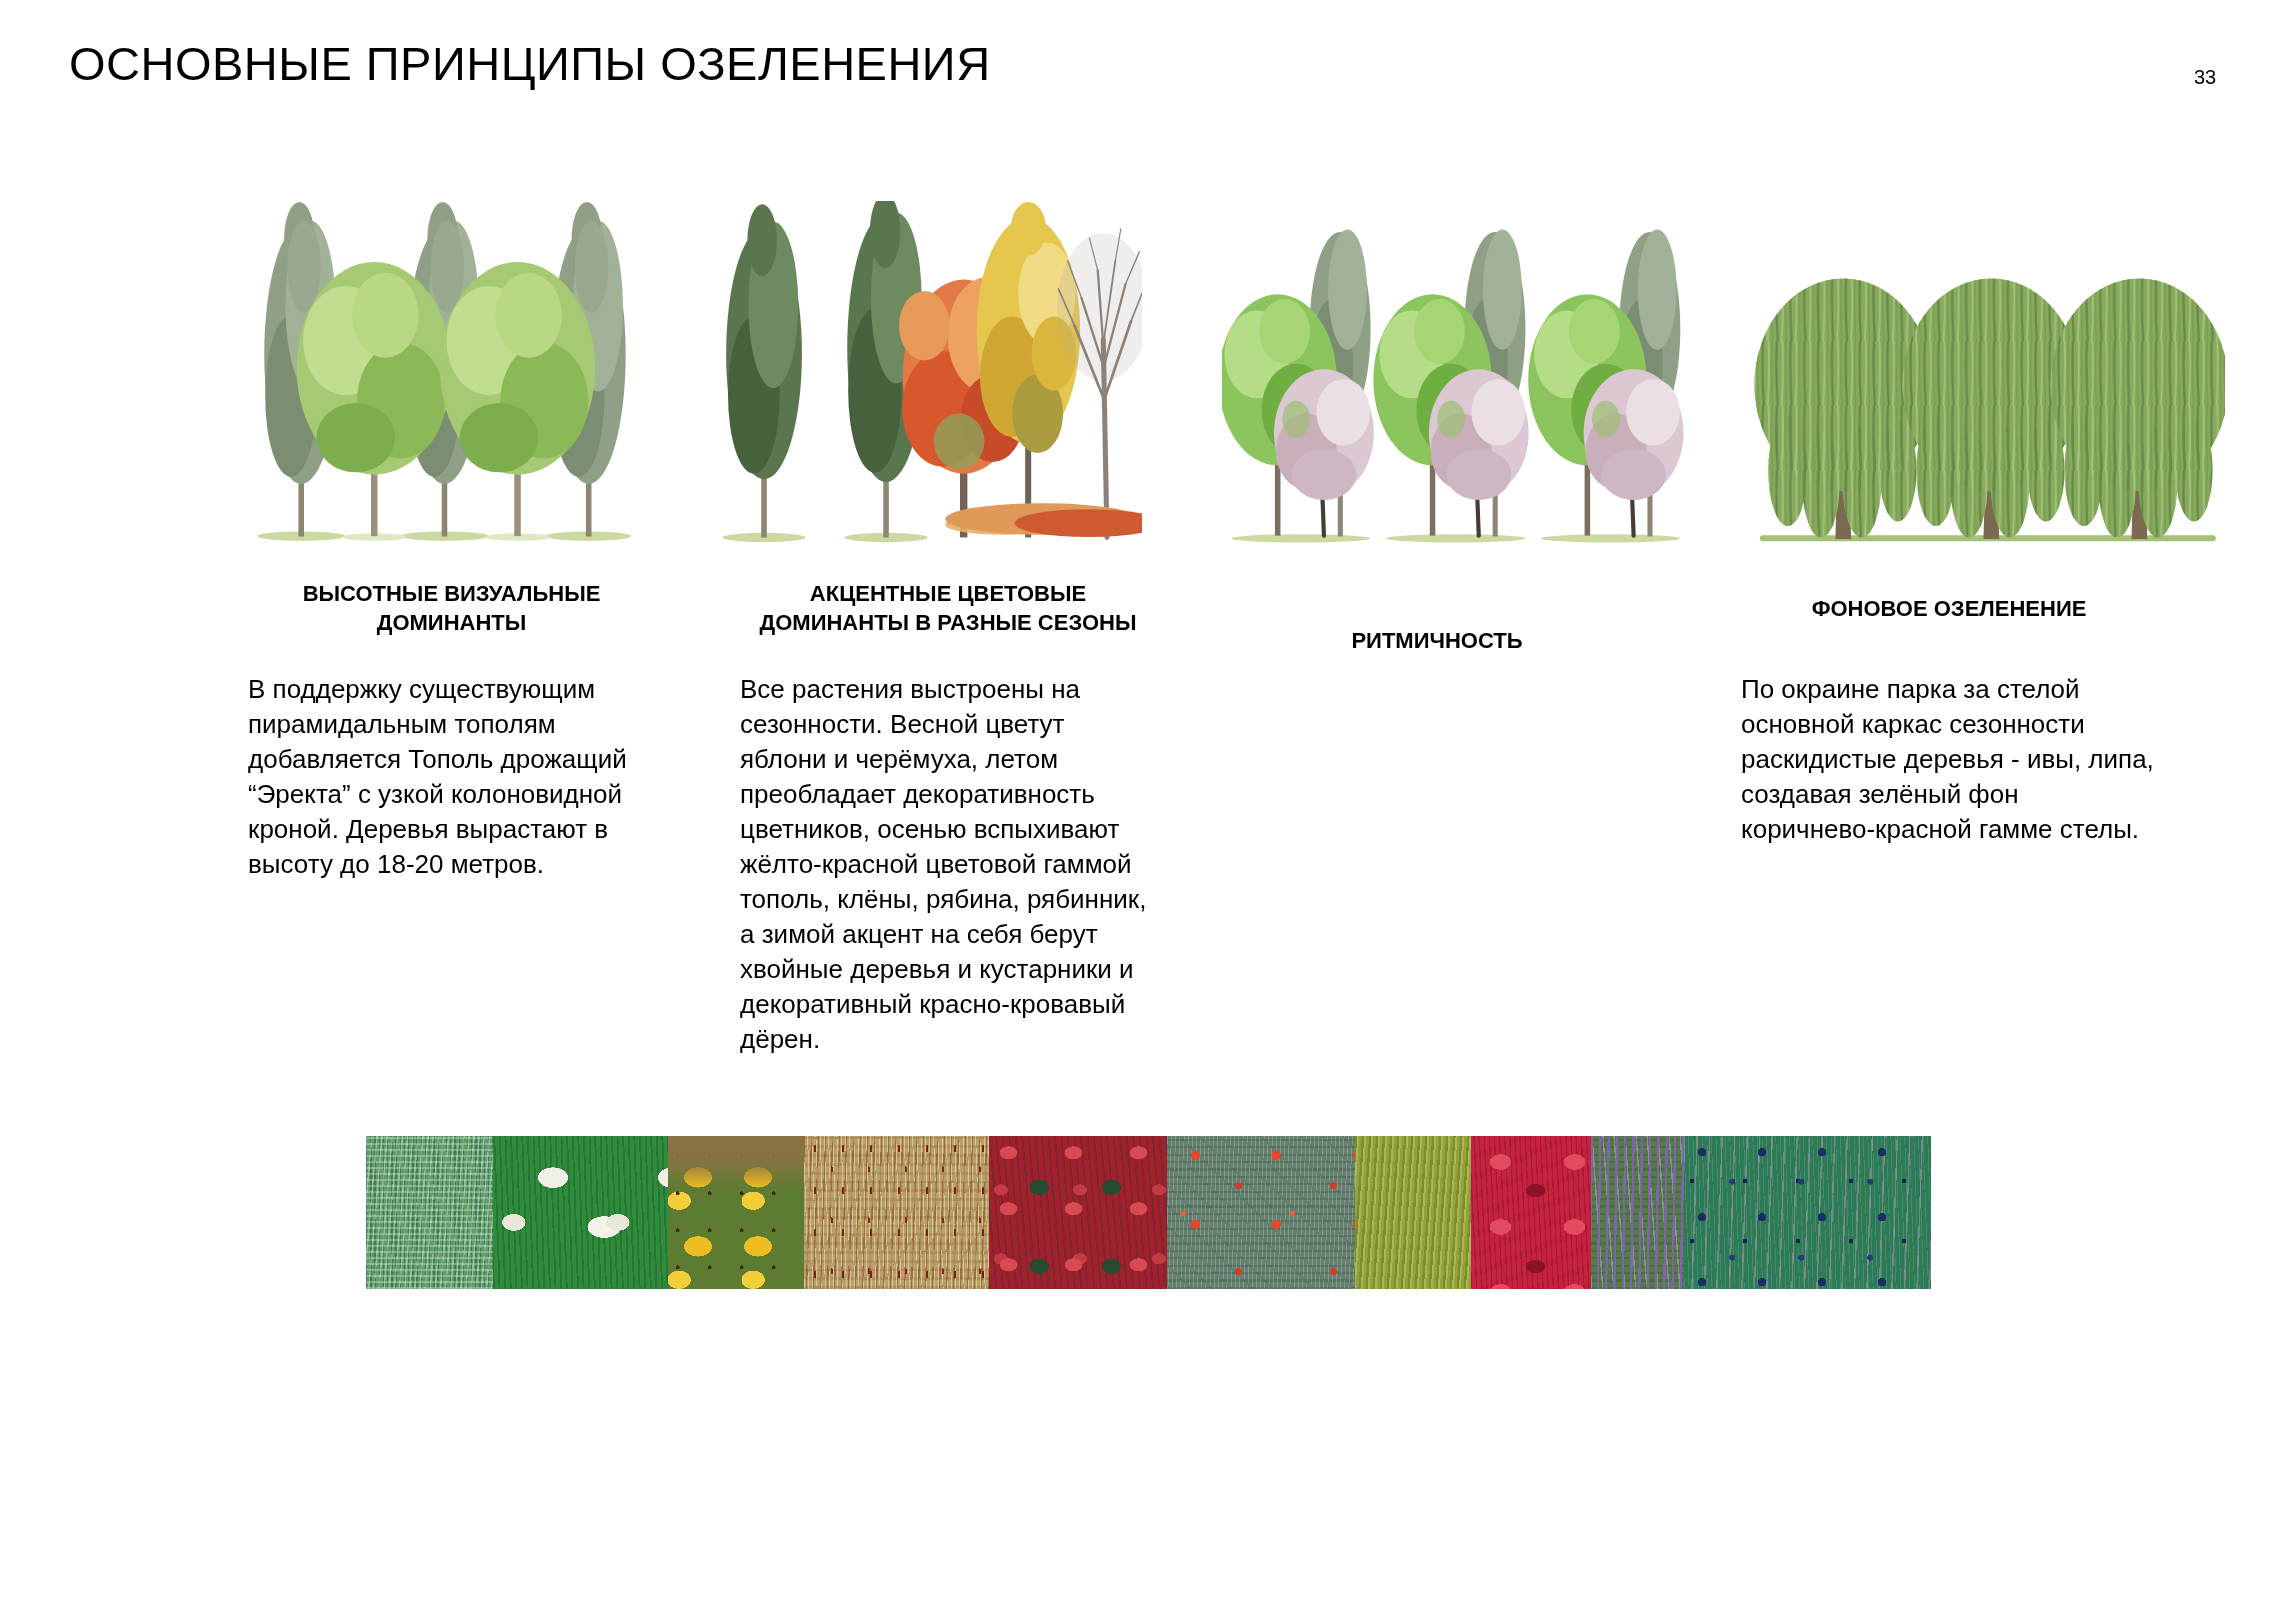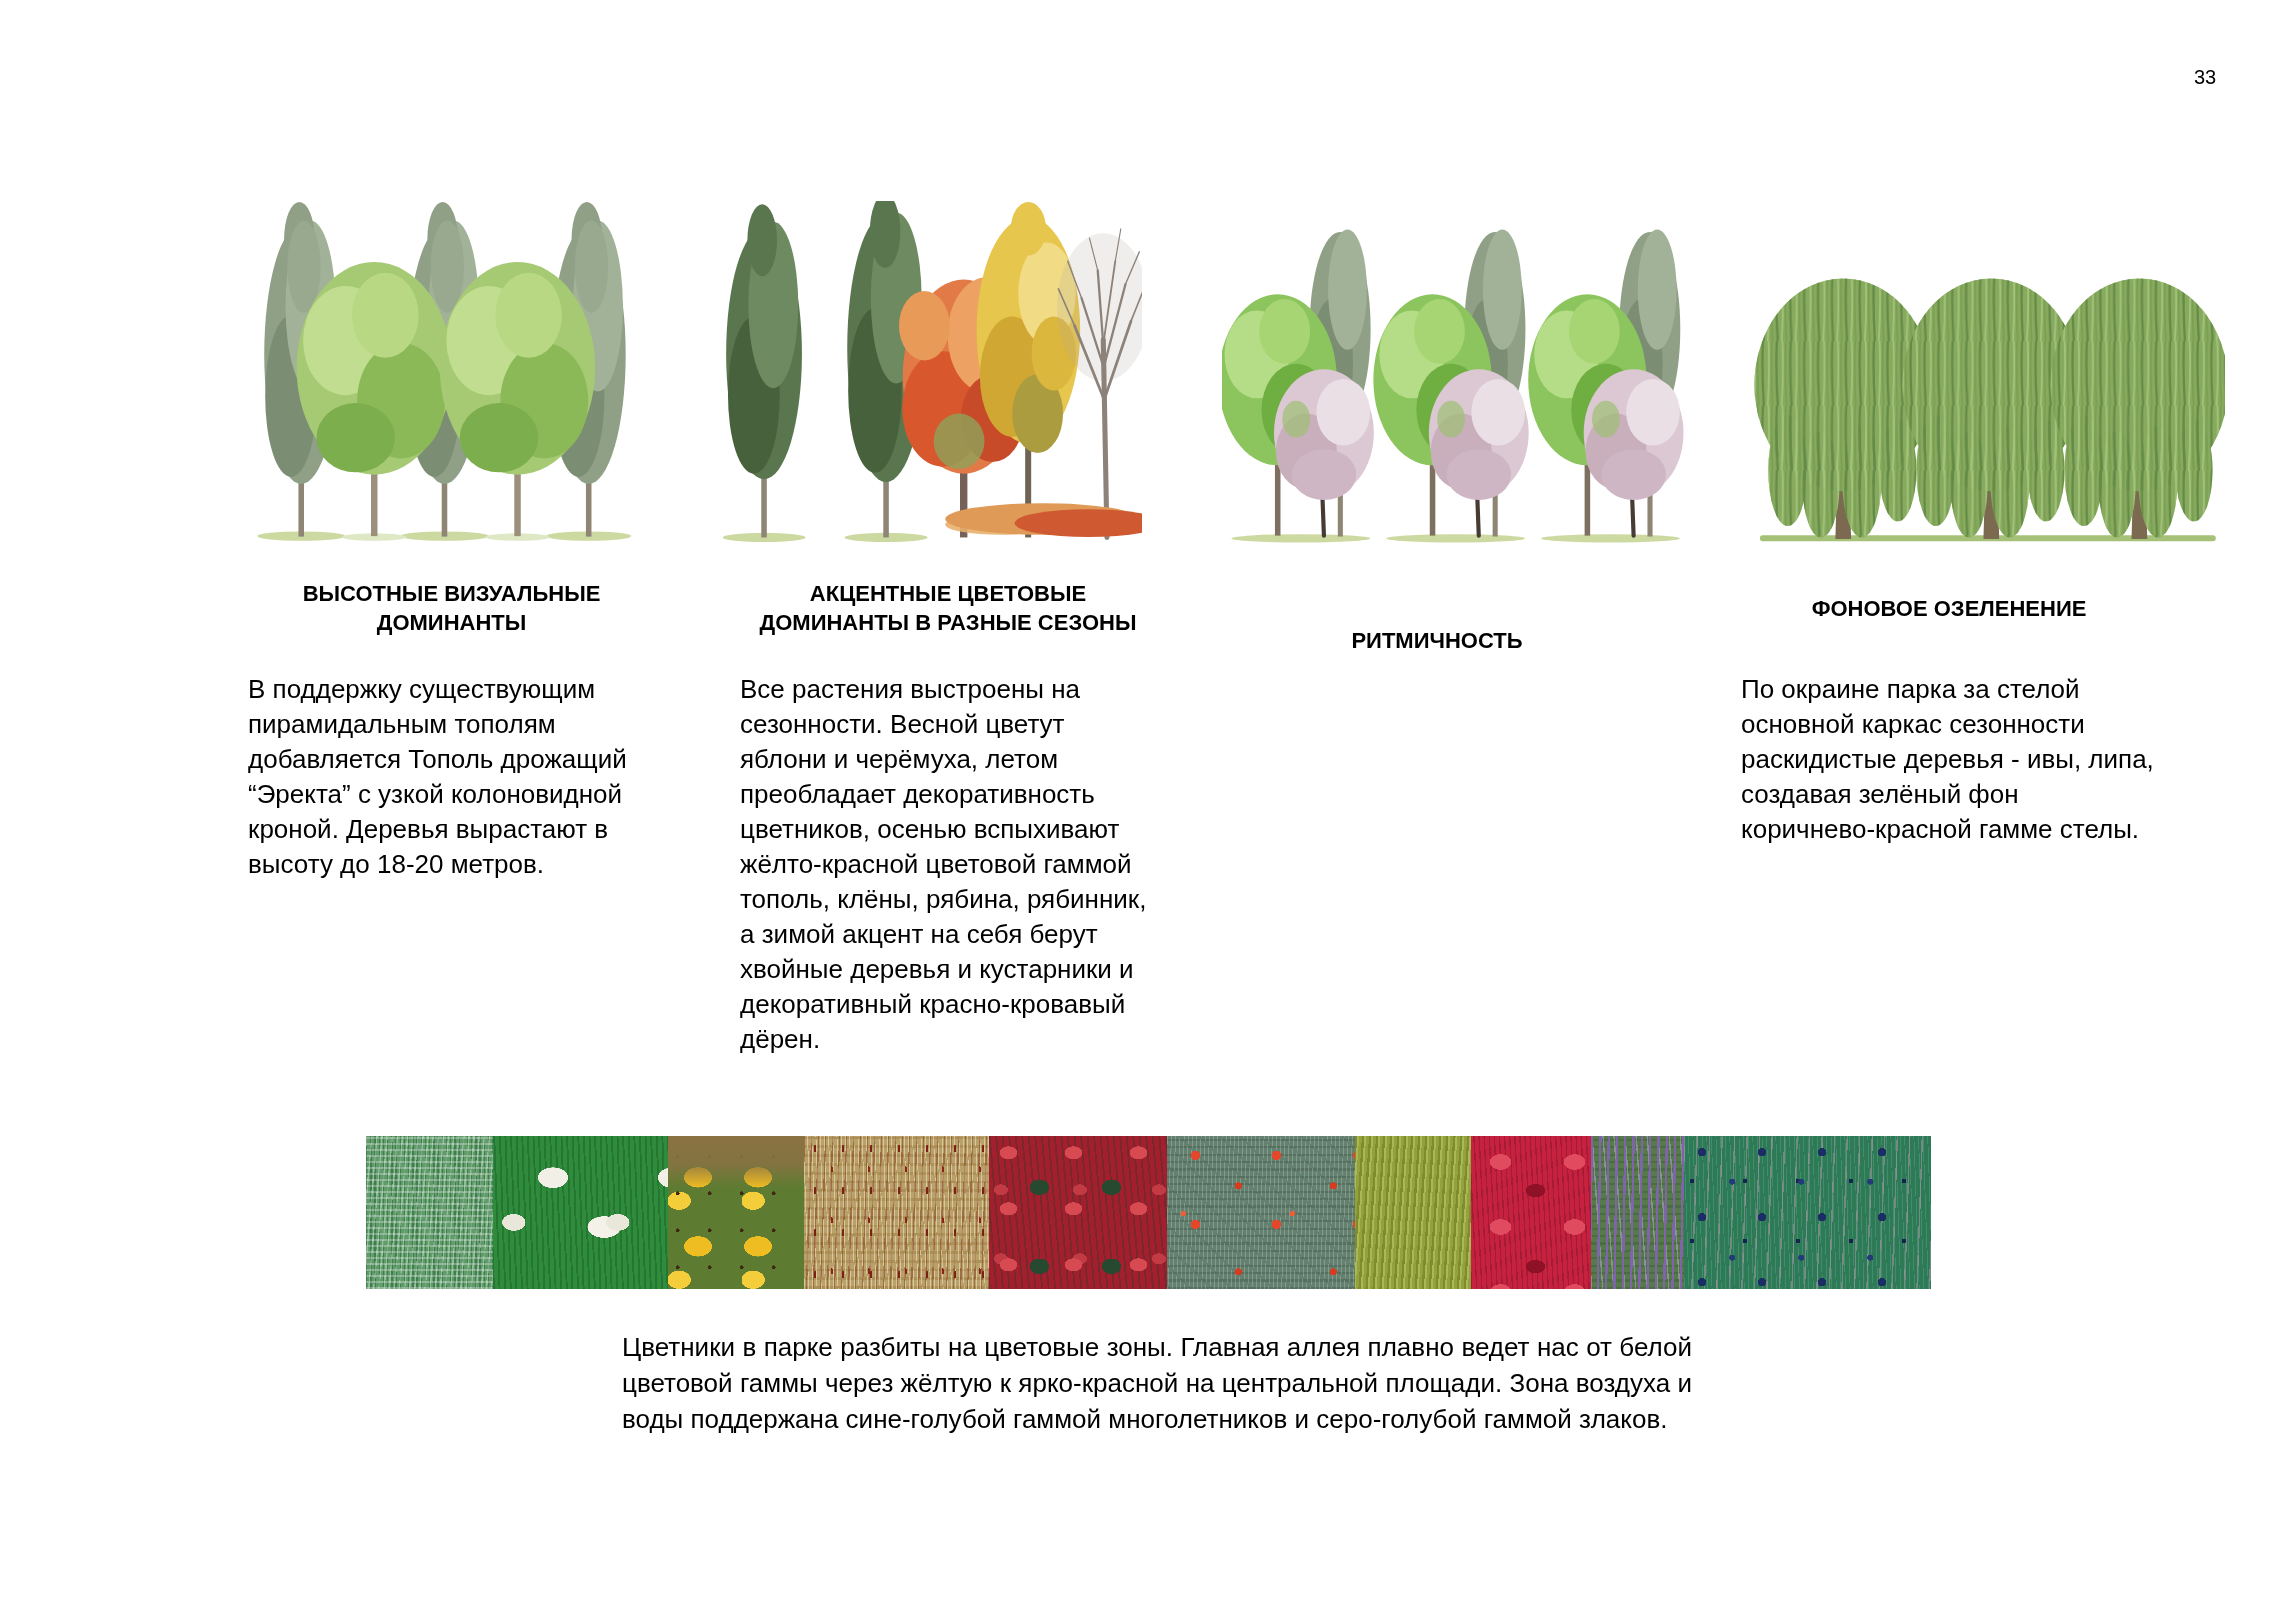--- a/index.html
+++ b/index.html
@@ -131,20 +131,21 @@
     position:absolute;left:622px;top:1329px;width:1070px;
     font-size:26px;line-height:36px;
     text-align:justify;
   }
 </style>
 </head>
 <body>
 
 <div class="page">
 
+  <div class="page-title">ОСНОВНЫЕ ПРИНЦИПЫ ОЗЕЛЕНЕНИЯ</div>
   <div class="page-number">33</div>
 
   <div class="figure" style="left:255px;top:197px;width:379px;height:345px;">
     <svg viewBox="0 0 820 745">
       <ellipse cx="100" cy="733" rx="95" ry="10" fill="#ccd9a0"></ellipse>
       <ellipse cx="410" cy="733" rx="95" ry="10" fill="#ccd9a0"></ellipse>
       <ellipse cx="722" cy="733" rx="92" ry="10" fill="#ccd9a0"></ellipse>
       <ellipse cx="258" cy="735" rx="70" ry="8" fill="#dfe8c4"></ellipse>
       <ellipse cx="568" cy="735" rx="70" ry="8" fill="#dfe8c4"></ellipse>
       <g transform="translate(100,0)">
@@ -341,16 +342,15 @@
     <div class="seg seg3"></div>
     <div class="seg seg4"></div>
     <div class="seg seg5"></div>
     <div class="seg seg6"></div>
     <div class="seg seg7"></div>
     <div class="seg seg8"></div>
     <div class="seg seg9"></div>
     <div class="seg seg10"></div>
   </div>
 
-  <div class="caption">Цветники в парке разбиты на цветовые зоны. Главная аллея плавно ведет нас от белой цветовой гаммы через жёлтую к ярко-красной на центральной площади. Зона воздуха и воды поддержана сине-голубой гаммой многолетников и серо-голубой гаммой злаков.</div>
 
 </div>
 
 
 </body></html>

